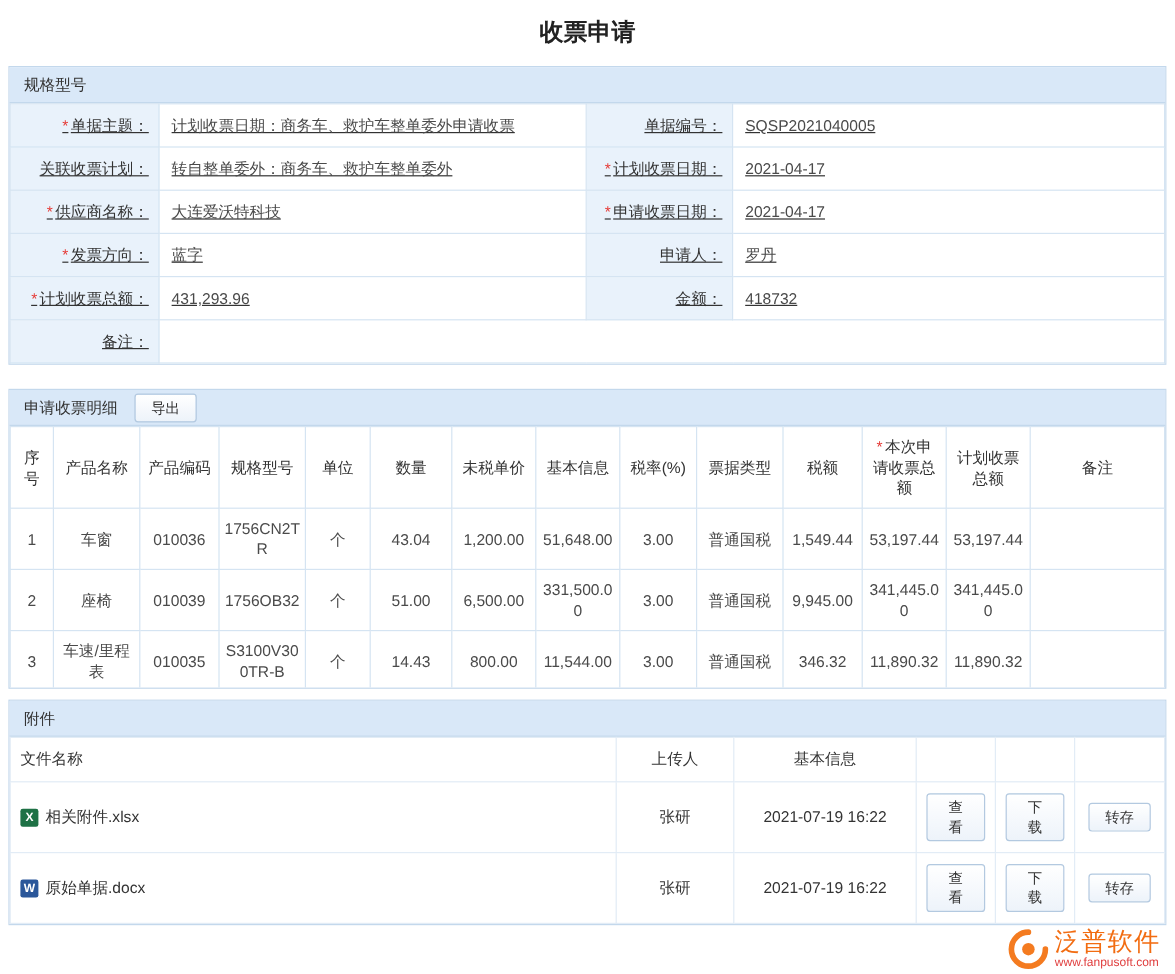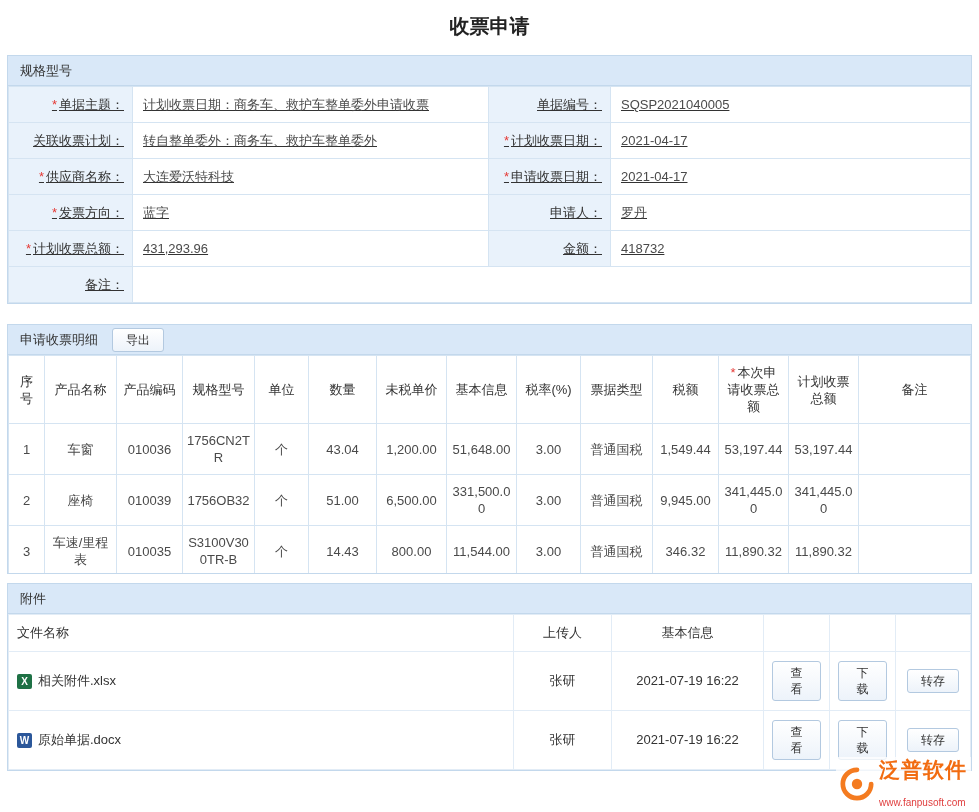--- a/index.html
+++ b/index.html
@@ -76,22 +76,22 @@
   .ic-excel { background: #1e7145; }
   .ic-word  { background: #2b579a; }
 
   
   .watermark {
     position: absolute; right: 8px; bottom: 2px;
     display: flex; align-items: center; gap: 5px;
     background: rgba(255,255,255,0.75); padding: 2px 4px;
   }
   .wm-text { text-align: left; }
-  .wm-brand { font-size: 21px; font-weight: bold; color: #f26c11; line-height: 22px; letter-spacing: 1px; text-align: center; }
-  .wm-site  { font-size: 10px; color: #e03e3e; line-height: 11px; margin-top: 16px; }
+  .wm-brand { font-size: 21px; font-weight: normal; color: #f26c11; line-height: 22px; letter-spacing: 1px; text-align: center; }
+  .wm-site  { font-size: 10px; color: #e03e3e; line-height: 11px; }
 </style>
 </head>
 <body>
 
 <div class="page">
 
   <h1 class="page-title">收票申请</h1>
 
   <section class="panel basic-panel">
     <div class="section-bar">

